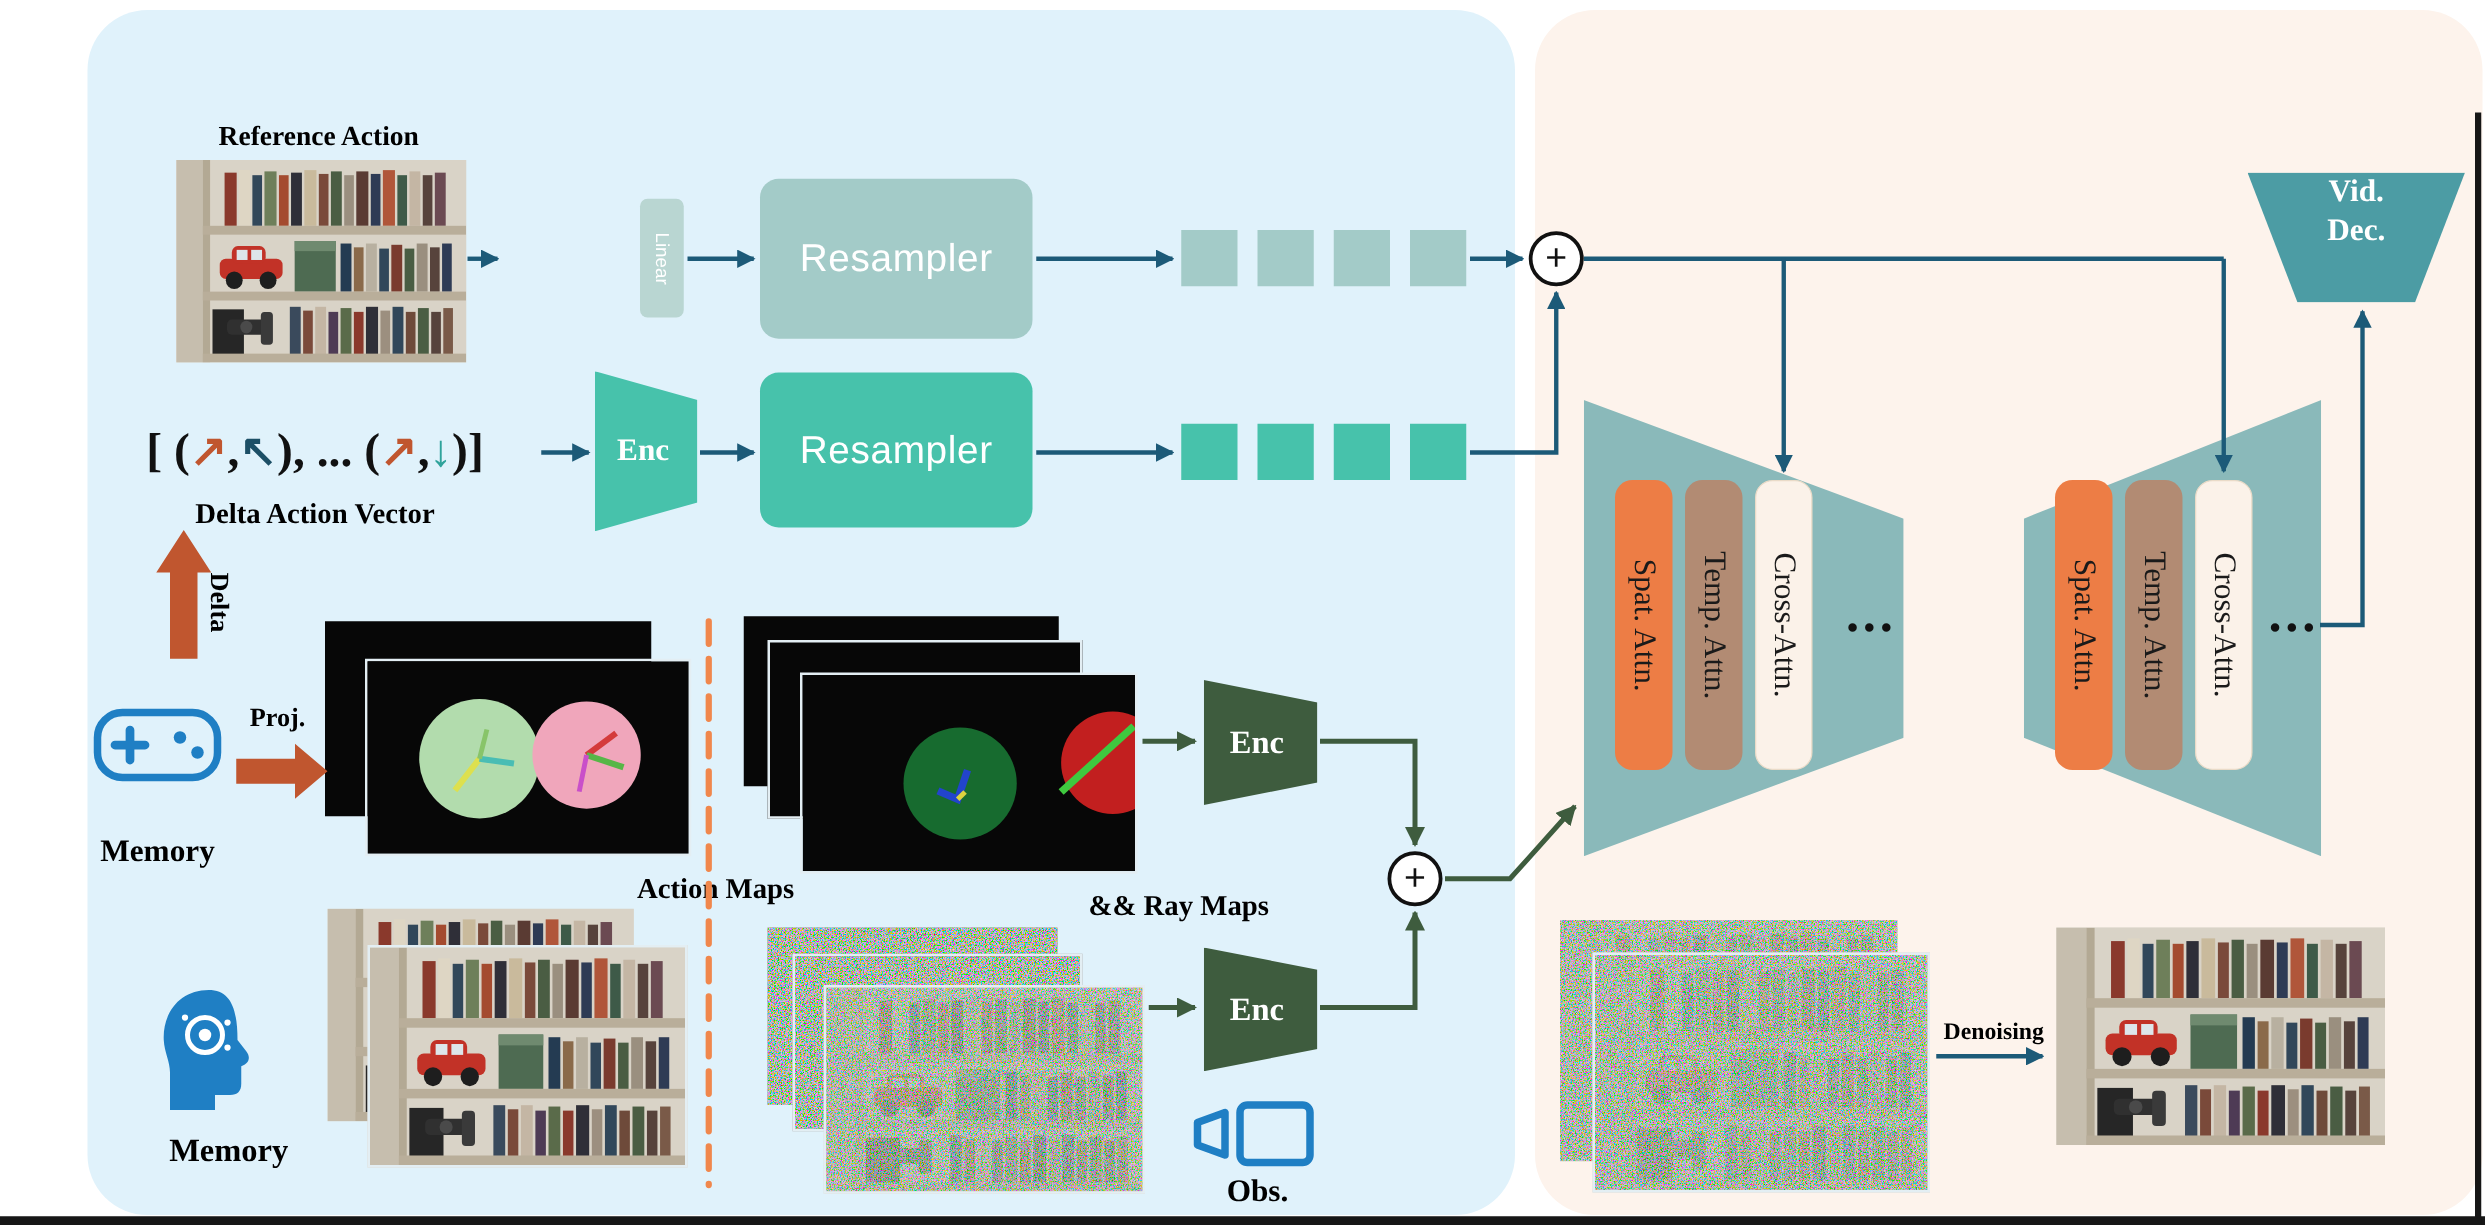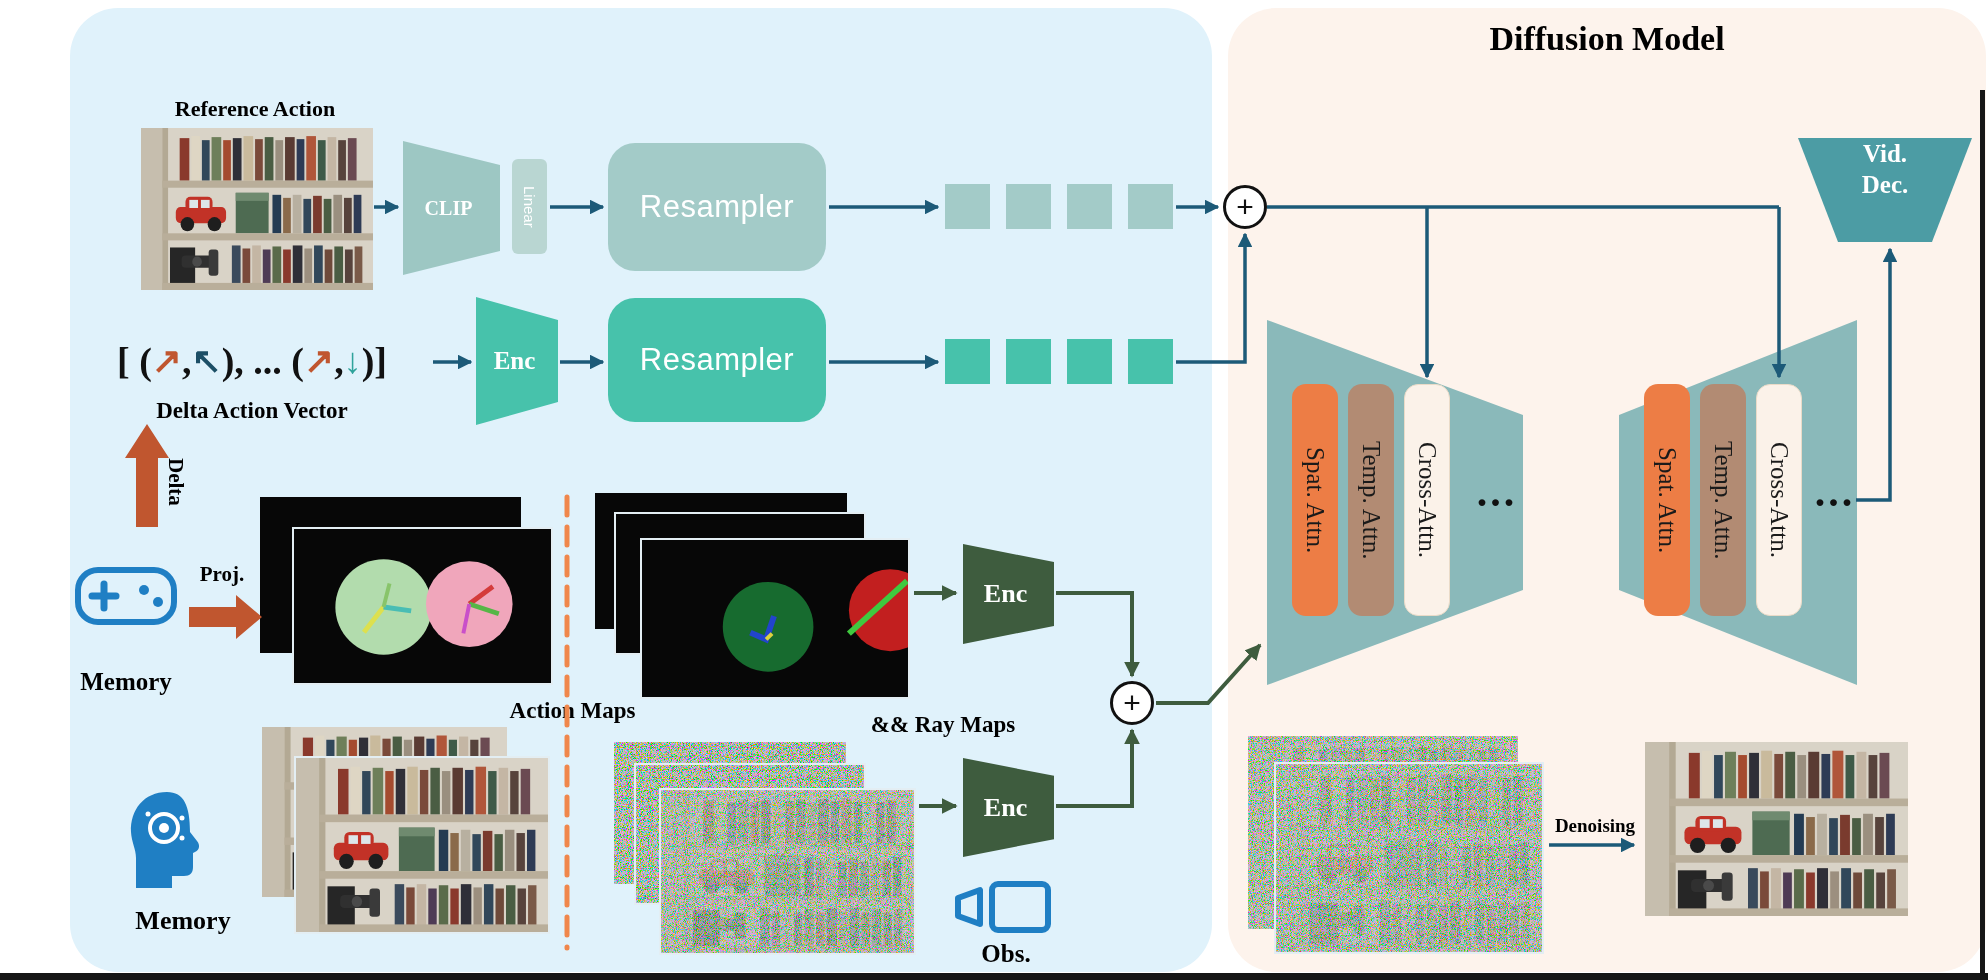--- a/index.html
+++ b/index.html
@@ -11,21 +11,21 @@
   .title{position:absolute;text-align:center;font-weight:700;font-size:34px;color:#000}
   .lbl{position:absolute;text-align:center;font-weight:700;color:#000}
   .fill{position:absolute;inset:0;width:100%;height:100%}
   .photo{position:absolute;overflow:hidden;background:#d8d2c6}
   .noiseov{opacity:.82}
   .blackframe{position:absolute;background:#070707}
   .frame-edge{border:2px solid #E3EEF3}
   .trapR{position:absolute;display:flex;align-items:center;justify-content:center;
          clip-path:polygon(0 0,100% 18%,100% 82%,0 100%)}
   .boxtxt{color:#fff;font-weight:700;font-family:"Liberation Serif",serif}
-  .resampler{position:absolute;border-radius:27px;display:flex;align-items:center;justify-content:center;
+  .resampler{position:absolute;border-radius:15px;display:flex;align-items:center;justify-content:center;
              color:#fff;font-family:"Liberation Sans",sans-serif;font-size:31px;letter-spacing:.5px}
   .sqrow{position:absolute;display:flex;gap:16px}
   .sq{width:45px;height:45px}
   .pluscircle{position:absolute;width:44px;height:44px;border-radius:50%;background:#fff;
               border:3px solid #111;display:flex;align-items:center;justify-content:center;
               font-family:"Liberation Sans",sans-serif;font-size:30px;color:#111;z-index:6}
   .dvec{position:absolute;display:flex;align-items:center;font-size:38px;font-weight:700;color:#111;z-index:3}
   .dvec .aor{color:#C0562F;font-size:36px}
   .dvec .anb{color:#1C4F66;font-size:36px}
   .dvec .atl{color:#2FA39B;font-size:36px}
@@ -161,23 +161,20 @@
 
 
   <div class="lbl" style="left:130px;top:96px;width:250px;font-size:22px">Reference Action</div>
 
   <div class="photo z3" style="left:141px;top:128px;width:232px;height:162px">
     <svg class="fill" viewBox="0 0 240 160" preserveAspectRatio="none">
         <use href="#shelfpic"></use>
       </svg>
   </div>
 
-  <div class="trapR z3" style="left:403px;top:141px;width:97px;height:134px;background:#9DC7C3">
-    <span class="boxtxt" style="font-size:20px;padding-right:6px">CLIP</span>
-  </div>
 
   <div class="abs z3" style="left:512px;top:159px;width:35px;height:95px;background:#B9D6D2;border-radius:6px;display:flex;align-items:center;justify-content:center">
     <span class="vtext" style="font-family:'Liberation Sans',sans-serif;font-size:15px;color:#fff">Linear</span>
   </div>
 
   <div class="resampler z3" style="left:608px;top:143px;width:218px;height:128px;background:#A3CBC8">
     <span>Resampler</span>
   </div>
 
   <div class="sqrow z3" style="left:945px;top:184px">
@@ -313,21 +310,20 @@
         <rect width="100%" height="100%" filter="url(#noiseF)"></rect>
       </svg>
   </div>
 
   <svg class="abs z3" style="left:952px;top:876px" width="104" height="62" viewBox="0 0 104 62">
     <path d="M28,14 L28,48 L6,40 L6,22 Z" fill="none" stroke="#1F7FC4" stroke-width="6" stroke-linejoin="round"></path>
     <rect x="40" y="8" width="56" height="46" rx="6" fill="none" stroke="#1F7FC4" stroke-width="6"></rect>
   </svg>
   <div class="lbl" style="left:946px;top:940px;width:120px;font-size:25px">Obs.</div>
 
-  <h1 class="title" style="left:1228px;top:20px;width:758px">Diffusion Model</h1>
 
   <div class="viddec" style="left:1798px;top:138px;width:174px;height:104px">
     <span>Vid.</span>
     <span>Dec.</span>
   </div>
 
   <div class="unet" style="left:1267px;top:320px;width:256px;height:365px;clip-path:polygon(0 0,100% 26%,100% 74%,0 100%)"></div>
   <div class="bar" style="left:1292px;top:384px;background:#ED7D45">
     <span class="vtext">Spat. Attn.</span>
   </div>

